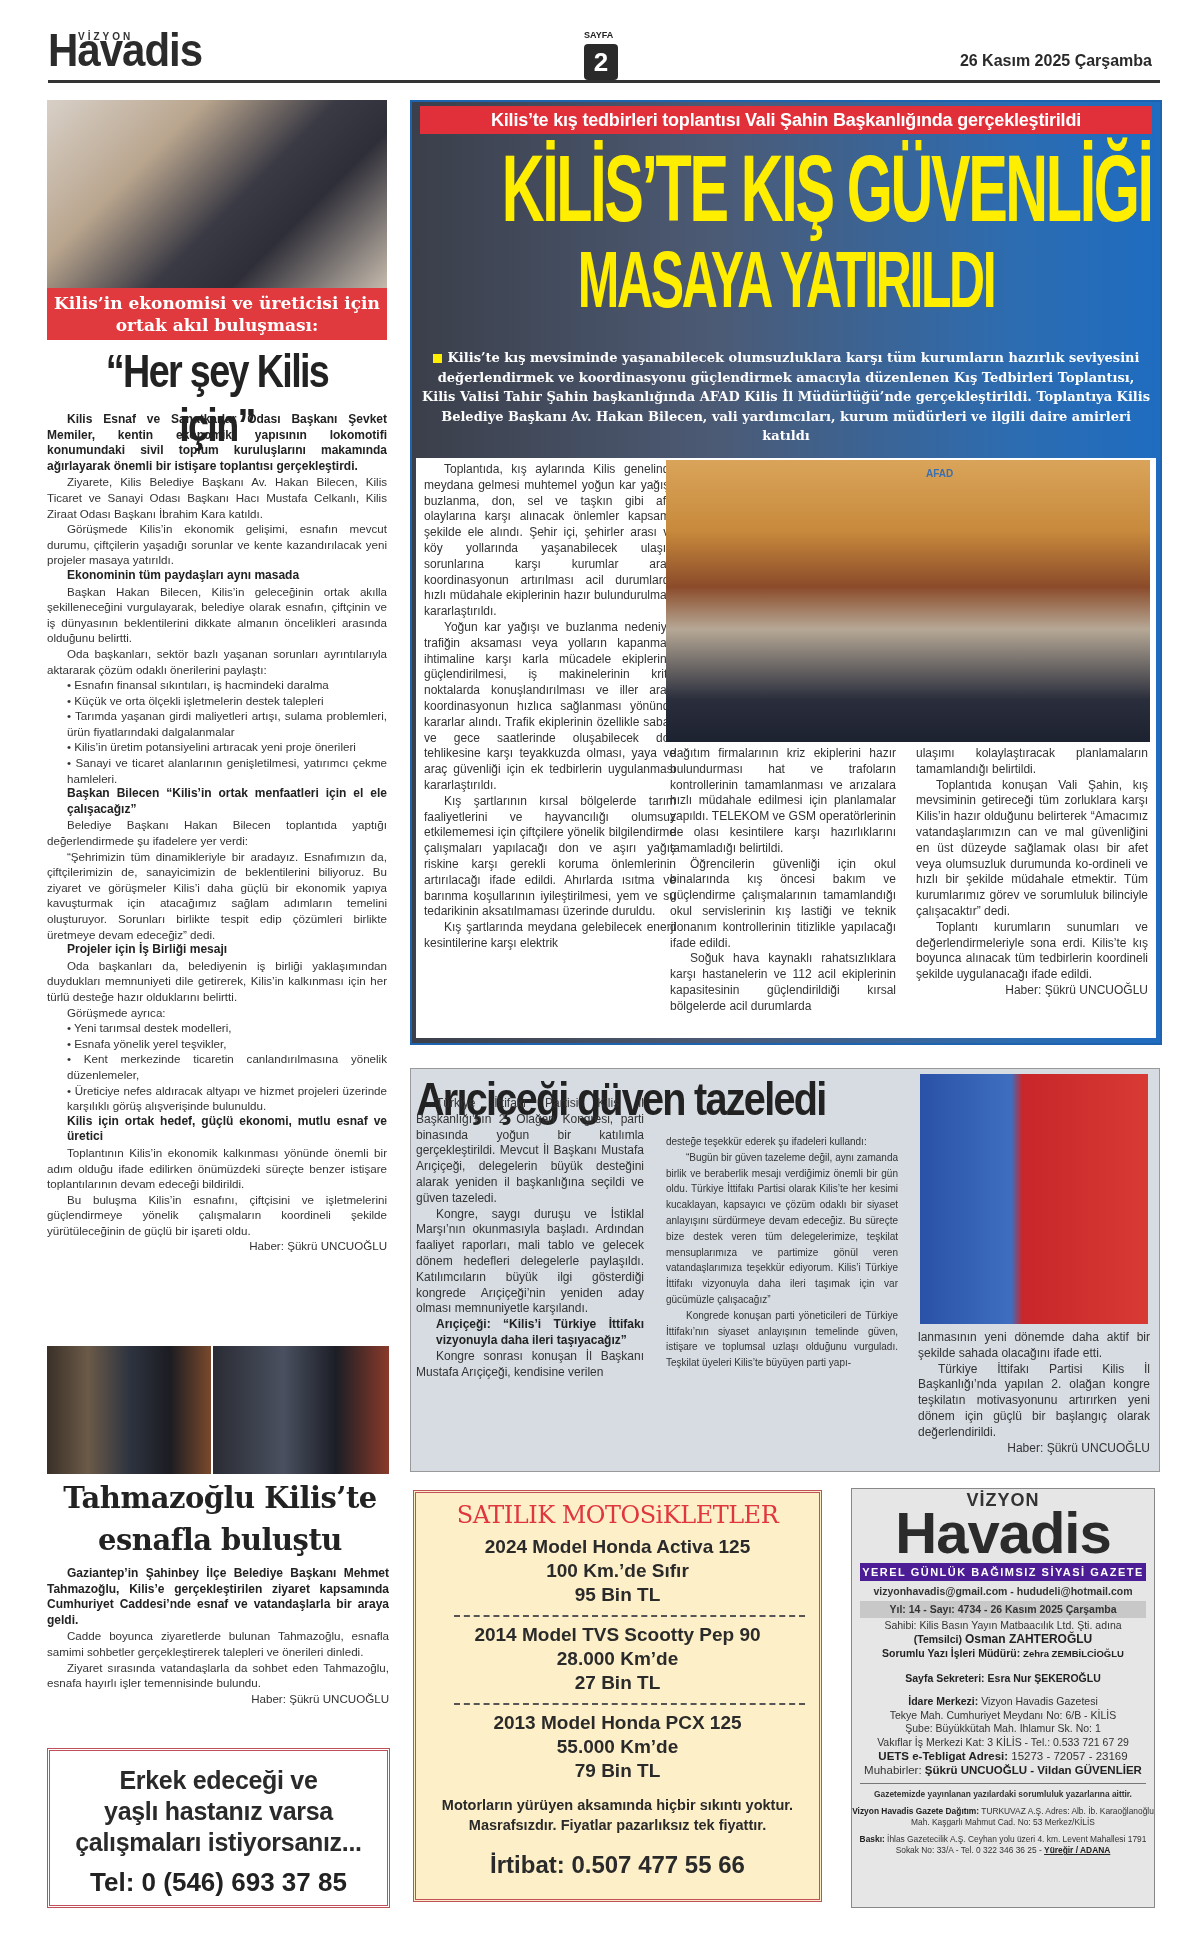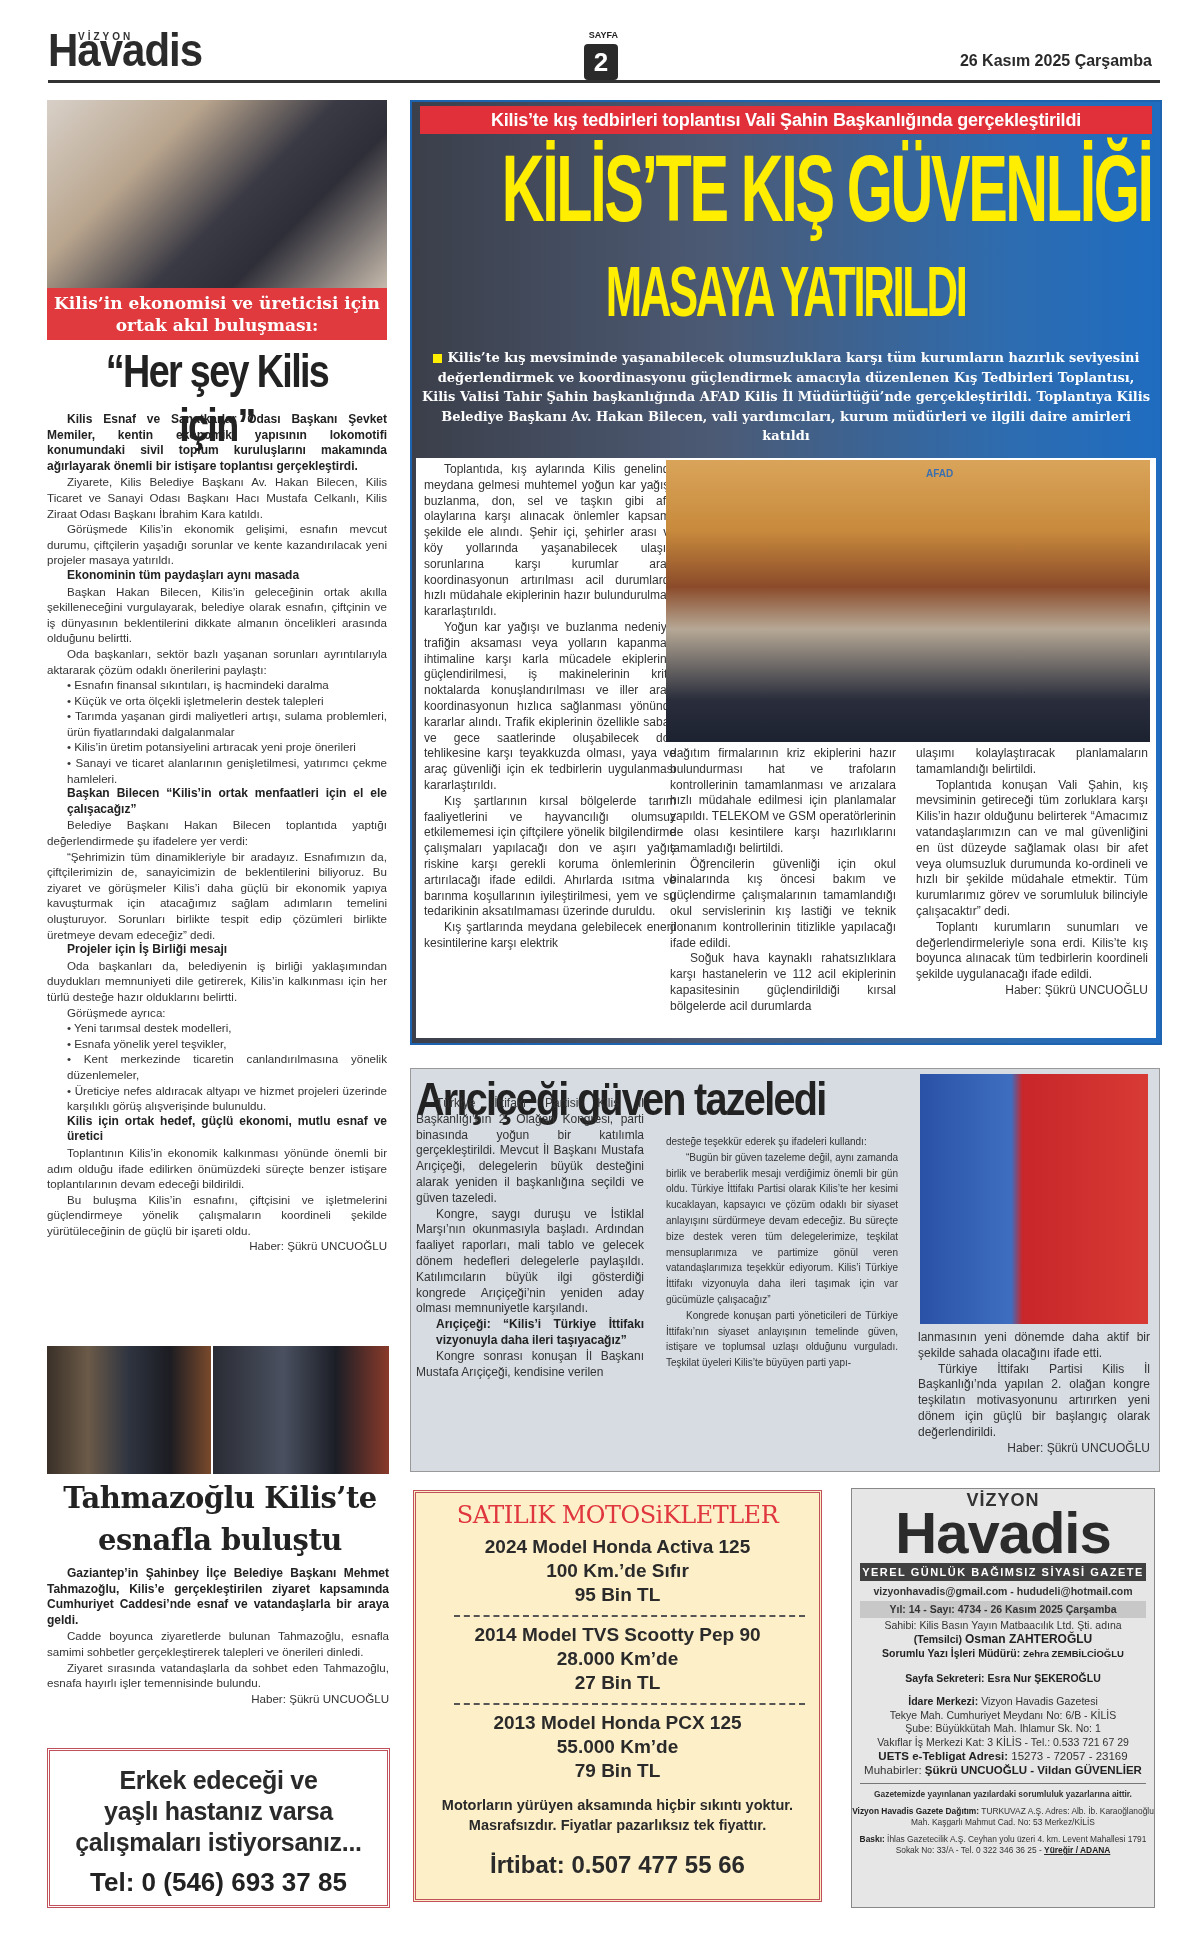--- a/index.html
+++ b/index.html
@@ -1,21 +1,21 @@
 <!DOCTYPE html>
 <html><head>
 <meta charset="utf-8">
 <style>
 *{box-sizing:border-box;margin:0;padding:0}
 html,body{width:1200px;height:1938px;background:#fff;overflow:hidden}
 body{position:relative;font-family:"Liberation Sans","DejaVu Sans",sans-serif;color:#222}
 .abs{position:absolute}
 .mast-vizyon{left:78px;top:31px;font-size:10px;font-weight:bold;letter-spacing:3px;color:#333}
 .mast-havadis{left:48px;top:30px;font-size:42px;font-weight:bold;letter-spacing:-1px;color:#2b2b2b;line-height:1;transform:scaleY(1.08)}
-.sayfa-label{left:584px;top:30px;width:34px;text-align:right;font-size:9px;font-weight:bold;color:#222}
+.sayfa-label{left:584px;top:30px;width:34px;text-align:left;font-size:9px;font-weight:bold;color:#222}
 .sayfa-num{left:584px;top:44px;width:34px;height:36px;background:#2a2a2a;border-radius:4px;color:#fff;font-size:26px;font-weight:bold;text-align:center;line-height:36px}
 .mast-date{right:48px;top:52px;font-size:16px;font-weight:bold;color:#2a2a2a}
 .mast-rule{left:48px;top:80px;width:1112px;height:3px;background:#333}
 
 .photo{background:#6b5a4a;overflow:hidden}
 .photo.office{background:linear-gradient(135deg,#d8d0c8 0%,#b9a58e 30%,#3a3a44 55%,#2e2e38 70%,#c8bcae 100%)}
 .photo.meeting{background:linear-gradient(180deg,#d9a45a 0%,#c88a3c 25%,#8b4b2a 45%,#b6a895 60%,#2a2e3c 85%,#1d2230 100%)}
 .photo.street{background:linear-gradient(90deg,#3a3028 0%,#6b5a48 25%,#2e3440 50%,#1c1c22 75%,#7a4a2c 100%)}
 .photo.vote{background:linear-gradient(90deg,#2a52a6 0%,#3e6ec0 40%,#c8262a 45%,#d83a34 100%)}
 .photo .cap{position:absolute;left:6px;bottom:4px;font-size:10px;color:rgba(255,255,255,.75)}
@@ -49,21 +49,21 @@
 .ad-moto{left:413px;top:1490px;width:409px;height:412px;background:#fdf0c9;border:3px double #c0505a;text-align:center}
 .ad-moto .title{font-family:"DejaVu Serif",serif;font-weight:normal;font-size:24px;color:#e0363e;margin-top:8px;letter-spacing:-.5px}
 .ad-moto .item{font-size:19px;line-height:24px;color:#2a2a2a;font-weight:bold;margin-top:6px}
 .ad-moto .dash{border-top:2px dashed #555;margin:8px 14px 0 38px}
 .ad-moto .note{font-size:14.5px;line-height:20px;color:#2a2a2a;font-weight:bold;margin-top:12px}
 .ad-moto .contact{font-size:24px;font-weight:bold;color:#2a2a2a;margin-top:16px}
 
 .imprint{left:851px;top:1488px;width:304px;height:420px;background:#e6e6e6;border:1px solid #888;text-align:center;color:#333}
 .imprint .vz{font-size:18px;font-weight:bold;color:#333;letter-spacing:1px;margin-top:2px;line-height:18px}
 .imprint .hv{font-size:58px;font-weight:bold;color:#2b2b2b;line-height:48px;letter-spacing:-1px}
-.imprint .tag{background:#404040;color:#fff;font-size:11px;font-weight:bold;letter-spacing:1.5px;margin:6px 8px 0;height:18px;line-height:18px}
+.imprint .tag{background:#4c1d95;color:#fff;font-size:11px;font-weight:bold;letter-spacing:1.5px;margin:6px 8px 0;height:18px;line-height:18px}
 .imprint .mail{font-size:10.5px;font-weight:bold;margin-top:4px}
 .imprint .issue{background:#c8c8c8;font-size:10.5px;font-weight:bold;margin:4px 8px 0;height:17px;line-height:17px}
 .imprint .row{font-size:10.5px;line-height:14px;}
 .imprint b{color:#222}
 .imprint .fine{font-size:8.4px;line-height:11.5px;margin-top:5px}
 .imprint hr{border:0;border-top:1px solid #777;margin:6px 8px 0}
 </style>
 </head>
 <body>
 
@@ -102,21 +102,21 @@
   <p class="bul">• Üreticiye nefes aldıracak altyapı ve hizmet projeleri üzerinde karşılıklı görüş alışverişinde bulunuldu.</p>
   <p class="sub">Kilis için ortak hedef, güçlü ekonomi, mutlu esnaf ve üretici</p>
   <p>Toplantının Kilis’in ekonomik kalkınması yönünde önemli bir adım olduğu ifade edilirken önümüzdeki süreçte benzer istişare toplantılarının devam edeceği bildirildi.</p>
   <p>Bu buluşma Kilis’in esnafını, çiftçisini ve işletmelerini güçlendirmeye yönelik çalışmaların koordineli şekilde yürütüleceğinin de güçlü bir işareti oldu.</p>
   <p class="byline">Haber: Şükrü UNCUOĞLU</p>
 </div>
 
 <div class="abs blue-box"></div>
 <div class="abs top-kicker">Kilis’te kış tedbirleri toplantısı Vali Şahin Başkanlığında gerçekleştirildi</div>
 <div class="abs big-hed" style="top:142px;height:92px;font-size:76px;line-height:92px"><span>KİLİS’TE KIŞ GÜVENLİĞİ</span></div>
-<div class="abs big-hed" style="top:244px;height:96px;font-size:56px;line-height:96px"><span>MASAYA YATIRILDI</span></div>
+<div class="abs big-hed" style="top:231px;height:96px;font-size:64px;line-height:96px"><span>MASAYA YATIRILDI</span></div>
 <div class="abs summary"><span class="sq"></span><span>Kilis’te kış mevsiminde yaşanabilecek olumsuzluklara karşı tüm kurumların hazırlık seviyesini değerlendirmek ve koordinasyonu güçlendirmek amacıyla düzenlenen Kış Tedbirleri Toplantısı, Kilis Valisi Tahir Şahin başkanlığında AFAD Kilis İl Müdürlüğü’nde gerçekleştirildi. Toplantıya Kilis Belediye Başkanı Av. Hakan Bilecen, vali yardımcıları, kurum müdürleri ve ilgili daire amirleri katıldı</span></div>
 
 <div class="abs white-panel"></div>
 <div class="abs col-text" style="left:424px;top:462px;width:252px;font-size:12px;line-height:15.8px">
   <p>Toplantıda, kış aylarında Kilis genelinde meydana gelmesi muhtemel yoğun kar yağışı, buzlanma, don, sel ve taşkın gibi afet olaylarına karşı alınacak önlemler kapsamlı şekilde ele alındı. Şehir içi, şehirler arası ve köy yollarında yaşanabilecek ulaşım sorunlarına karşı kurumlar arası koordinasyonun artırılması acil durumlarda hızlı müdahale ekiplerinin hazır bulundurulması kararlaştırıldı.</p>
   <p>Yoğun kar yağışı ve buzlanma nedeniyle trafiğin aksaması veya yolların kapanması ihtimaline karşı karla mücadele ekiplerinin güçlendirilmesi, iş makinelerinin kritik noktalarda konuşlandırılması ve iller arası koordinasyonun hızlıca sağlanması yönünde kararlar alındı. Trafik ekiplerinin özellikle sabah ve gece saatlerinde oluşabilecek don tehlikesine karşı teyakkuzda olması, yaya ve araç güvenliği için ek tedbirlerin uygulanması kararlaştırıldı.</p>
   <p>Kış şartlarının kırsal bölgelerde tarım faaliyetlerini ve hayvancılığı olumsuz etkilememesi için çiftçilere yönelik bilgilendirme çalışmaları yapılacağı don ve aşırı yağış riskine karşı gerekli koruma önlemlerinin artırılacağı ifade edildi. Ahırlarda ısıtma ve barınma koşullarının iyileştirilmesi, yem ve su tedarikinin aksatılmaması üzerinde duruldu.</p>
   <p>Kış şartlarında meydana gelebilecek enerji kesintilerine karşı elektrik</p>
 </div>
 <div class="abs photo meeting" style="left:666px;top:460px;width:484px;height:282px">

